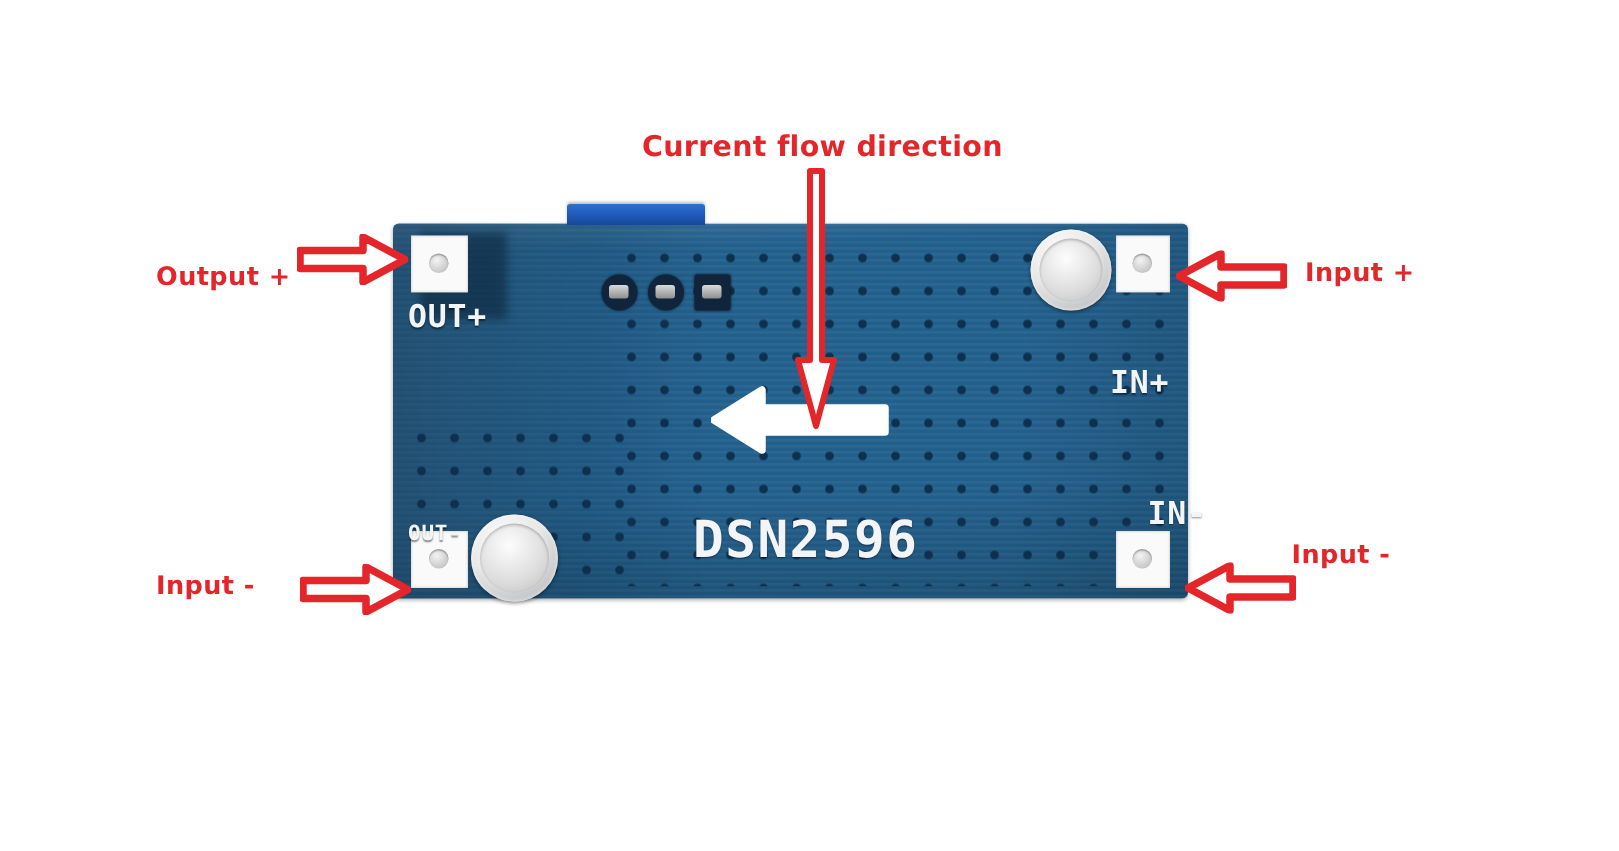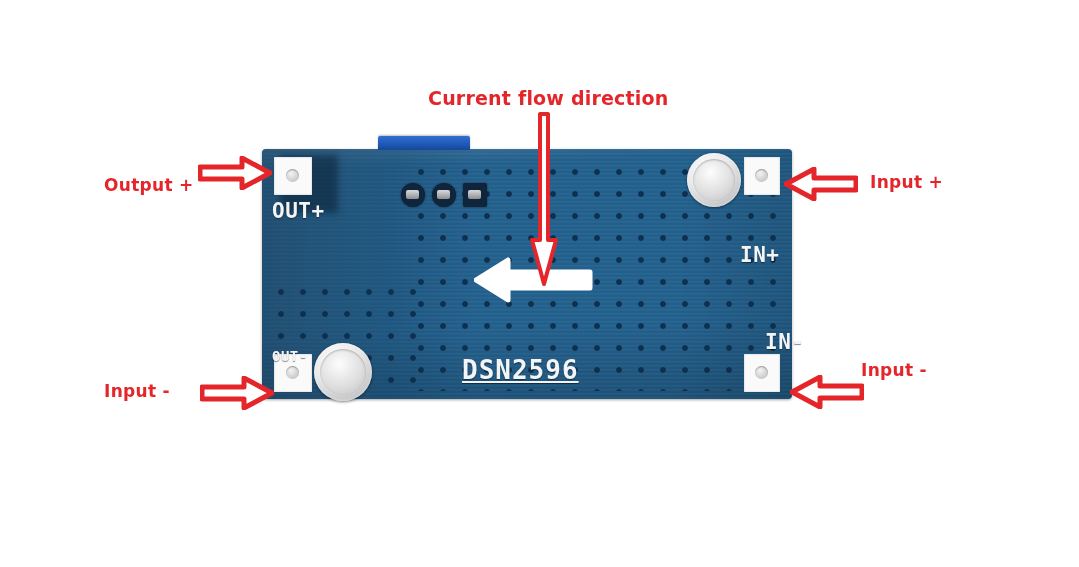--- a/index.html
+++ b/index.html
@@ -102,25 +102,24 @@
     letter-spacing: 0.5px;
     text-shadow: 0 1px 1px rgba(0,0,0,0.45);
     white-space: nowrap;
     user-select: none;
   }
   .silk-out-plus  { left: 10px;  top: 50px;  font-size: 21px; }
   .silk-in-plus   { left: 478px; top: 50px;  font-size: 21px; margin-top: 44px; }
   .silk-out-minus { left: 10px;  top: 199px; font-size: 14px; }
   .silk-in-minus  { left: 480px; top: 181px; font-size: 21px; margin-left: 23px; }
   .silk-part {
-    left: 200px; top: 206px;
-    font-size: 26px;
+    left: 200px; top: 191px;
+    font-size: 34px;
     letter-spacing: 1px;
     font-weight: bold;
-    text-decoration: underline;
   }
 
   
   .silk-arrow {
     position: absolute;
     left: 212px;
     top: 108px;
     width: 120px;
     height: 46px;
     pointer-events: none;

